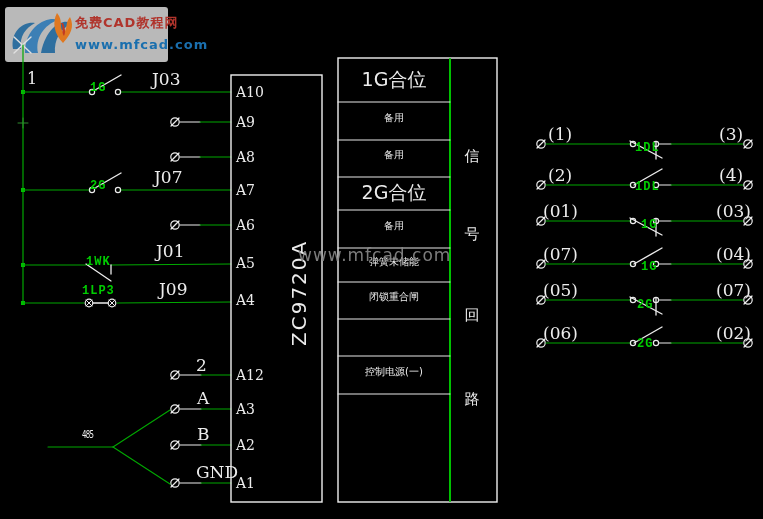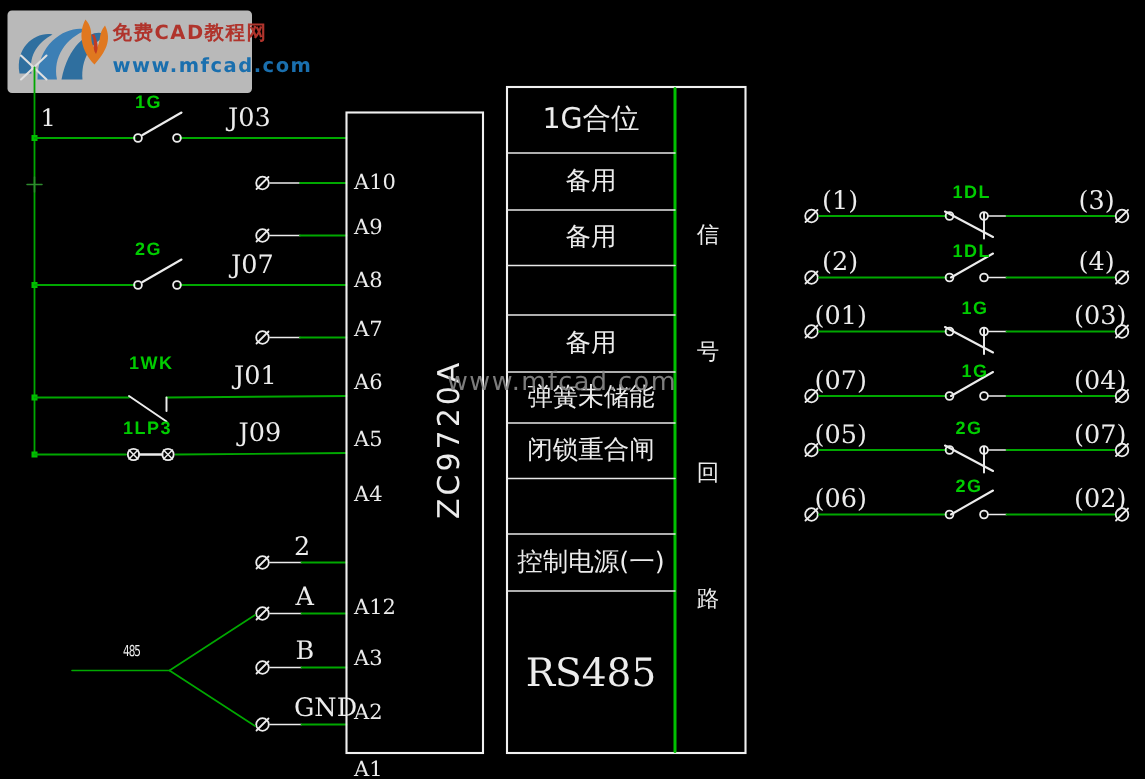--- a/index.html
+++ b/index.html
@@ -1,25 +1,25 @@
 <!DOCTYPE html>
 <html><head>
 <meta charset="utf-8">
 <style>
   html,body{margin:0;padding:0;background:#000;}
   #canvas{position:relative;width:763px;height:519px;background:#000;overflow:hidden;
           font-family:"DejaVu Sans",sans-serif;padding-left:28px;}
   .lbl{position:absolute;color:#ececec;font-family:"DejaVu Serif",serif;
        font-size:17px;line-height:1;white-space:nowrap;}
-  .glbl{position:absolute;color:#00cc00;font-family:Liberation Sans, sans-serif;
-        font-size:12px;font-weight:bold;letter-spacing:1px;line-height:1;white-space:nowrap;}
+  .glbl{position:absolute;color:#00cc00;font-family:Liberation Mono, monospace;
+        font-size:12px;font-weight:bold;letter-spacing:1px;line-height:1;white-space:nowrap;margin-top:20px;}
   .pin{position:absolute;color:#ececec;font-family:"DejaVu Serif",serif;
-       font-size:14px;line-height:1;left:236px;white-space:nowrap;margin-top:30px;}
+       font-size:14px;line-height:1;left:236px;white-space:nowrap;}
   .cell{position:absolute;color:#ececec;font-family:"DejaVu Sans",sans-serif;
-        font-size:17px;line-height:1;left:339px;width:110px;text-align:center;white-space:nowrap;}
+        font-size:10px;line-height:1;left:339px;width:110px;text-align:center;white-space:nowrap;}
   .cell.big{font-size:19px;}
   .cell.rs{font-size:26px;font-family:"DejaVu Serif",serif;}
   .sidechar{position:absolute;color:#ececec;font-size:15px;left:458px;width:28px;
             text-align:center;line-height:1;}
   .wm{position:absolute;left:298px;top:247px;color:#8a8a8a;font-size:17px;
       letter-spacing:1px;opacity:.9;line-height:1;white-space:nowrap;}
   .icname{position:absolute;left:249px;top:286px;width:100px;text-align:center;
           color:#ececec;font-size:20px;letter-spacing:2px;line-height:1;
           transform:rotate(-90deg);font-family:"DejaVu Sans",sans-serif;}
   .cable{position:absolute;left:82px;top:430px;color:#ececec;font-size:10px;
@@ -259,21 +259,21 @@
     </g>
   </svg>
 
   <span class="lbl txt" style="left:27px;top:71px;font-size:16px">1</span>
   <span class="glbl txt" style="left:90px;top:62px">1G</span>
   <span class="lbl txt" style="left:152px;top:71px">J03</span>
   <span class="glbl txt" style="left:90px;top:160px">2G</span>
   <span class="lbl txt" style="left:154px;top:169px">J07</span>
   <span class="glbl txt" style="left:86px;top:236px">1WK</span>
   <span class="lbl txt" style="left:156px;top:243px">J01</span>
-  <span class="glbl txt" style="left:82px;top:279px">1LP3</span>
+  <span class="glbl txt" style="left:82px;top:265px">1LP3</span>
   <span class="lbl txt" style="left:159px;top:281px">J09</span>
 
   <span class="lbl txt" style="left:196px;top:357px">2</span>
   <span class="lbl txt" style="left:197px;top:390px">A</span>
   <span class="lbl txt" style="left:197px;top:426px">B</span>
   <span class="lbl txt" style="left:196px;top:464px">GND</span>
   <span class="cable txt">485</span>
 
   <span class="pin txt" style="top:85px">A10</span>
   <span class="pin txt" style="top:115px">A9</span>
@@ -284,25 +284,25 @@
   <span class="pin txt" style="top:293px">A4</span>
   <span class="pin txt" style="top:368px">A12</span>
   <span class="pin txt" style="top:402px">A3</span>
   <span class="pin txt" style="top:438px">A2</span>
   <span class="pin txt" style="top:476px">A1</span>
   <span class="icname txt">ZC9720A</span>
 
   <span class="cell big txt" style="top:70px">1G合位</span>
   <span class="cell txt" style="top:113px">备用</span>
   <span class="cell txt" style="top:150px">备用</span>
+  <span class="cell big txt" style="top:183px">2G合位</span>
   <span class="cell txt" style="top:221px">备用</span>
   <span class="cell txt" style="top:257px">弹簧未储能</span>
   <span class="cell txt" style="top:292px">闭锁重合闸</span>
   <span class="cell txt" style="top:367px">控制电源(一)</span>
-  <span class="cell rs txt" style="top:436px">RS485</span>
   <span class="sidechar txt" style="top:149px">信</span>
   <span class="sidechar txt" style="top:227px">号</span>
   <span class="sidechar txt" style="top:308px">回</span>
   <span class="sidechar txt" style="top:392px">路</span>
 
   <span class="wm txt">www.mfcad.com</span>
 
   <span class="lbl txt" style="left:548px;top:126px">(1)</span>
   <span class="glbl txt" style="left:635px;top:122px">1DL</span>
   <span class="lbl txt" style="left:719px;top:126px">(3)</span>

